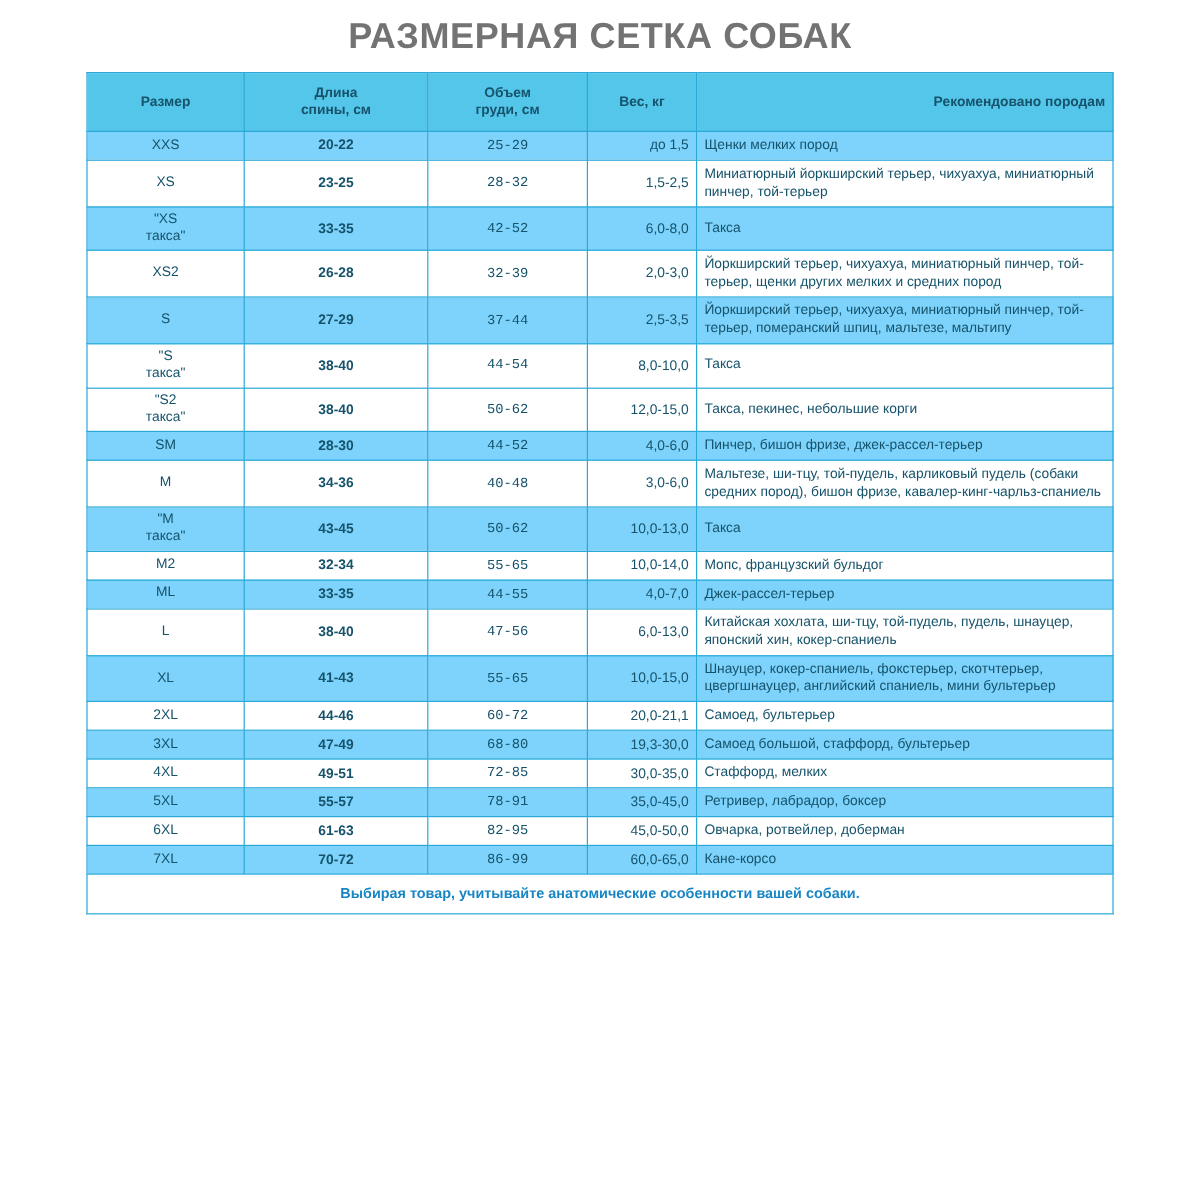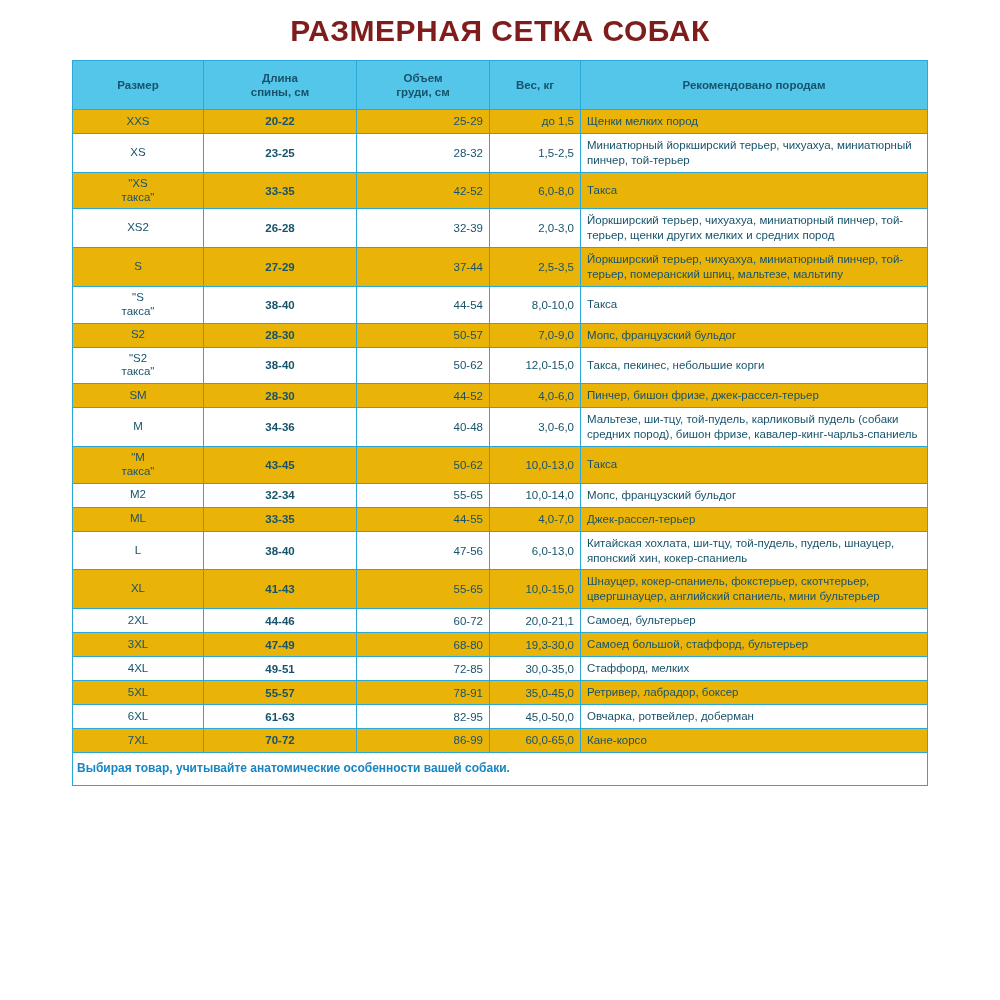--- a/index.html
+++ b/index.html
@@ -16,21 +16,21 @@
   }
   .page {
     width: 1000px;
     height: 1000px;
     box-sizing: border-box;
     padding: 0;
     position: relative;
   }
   .title {
     text-align: center;
-    color: #7f1d1d;
+    color: #737373;
     font-size: 30px;
     font-weight: bold;
     letter-spacing: 0.5px;
     padding-top: 14px;
     padding-bottom: 12px;
   }
   .table-wrap {
     padding: 0 72px 10px 72px;
   }
   table.size-table {
@@ -49,40 +49,40 @@
   }
   thead th {
     background: #54c6ea;
     color: #0d3f53;
     font-weight: bold;
     text-align: center;
     font-size: 12px;
     height: 40px;
     line-height: 1.25;
   }
-  tbody tr.odd td { background: #eab308; }
+  tbody tr.odd td { background: #7dd3fc; }
   tbody tr.even td { background: #ffffff; }
   td.c-size   { text-align: center; width: 118px; line-height: 1.2; }
   td.c-back   { text-align: center; width: 140px; font-weight: bold; }
-  td.c-chest  { text-align: right; width: 120px; }
+  td.c-chest  { text-align: center; width: 120px; font-family: Liberation Mono, monospace; }
   td.c-weight { text-align: right;  width: 78px; padding-right: 8px; }
   td.c-breeds { text-align: left;   padding-left: 10px; line-height: 1.3; margin-top: 12px; }
   th.h-size   { width: 118px; }
   th.h-back   { width: 140px; }
   th.h-chest  { width: 120px; }
   th.h-weight { width: 78px; }
-  th.h-breeds { text-align: center; padding-left: 10px; }
+  th.h-breeds { text-align: right; padding-left: 10px; }
   .footer-note {
     width: 856px;
     margin: 0 auto;
     box-sizing: border-box;
     border: 1px solid #2aa9d8;
     border-top: none;
     background: #ffffff;
-    text-align: left;
+    text-align: center;
     color: #1886c4;
     font-size: 12px;
     font-weight: bold;
     line-height: 1.5;
     padding: 6px 4px 8px 4px;
   }
   .footer-note div { white-space: nowrap; }
 </style>
 </head>
 <body>
@@ -150,27 +150,20 @@
         <tr class="even">
           <td class="c-size">
             <span>"S</span><br>
             <span>такса"</span>
           </td>
           <td class="c-back">38-40</td>
           <td class="c-chest">44-54</td>
           <td class="c-weight">8,0-10,0</td>
           <td class="c-breeds">Такса</td>
         </tr>
-        <tr class="odd">
-          <td class="c-size">S2</td>
-          <td class="c-back">28-30</td>
-          <td class="c-chest">50-57</td>
-          <td class="c-weight">7,0-9,0</td>
-          <td class="c-breeds">Мопс, французский бульдог</td>
-        </tr>
         <tr class="even">
           <td class="c-size">
             <span>"S2</span><br>
             <span>такса"</span>
           </td>
           <td class="c-back">38-40</td>
           <td class="c-chest">50-62</td>
           <td class="c-weight">12,0-15,0</td>
           <td class="c-breeds">Такса, пекинес, небольшие корги</td>
         </tr>

